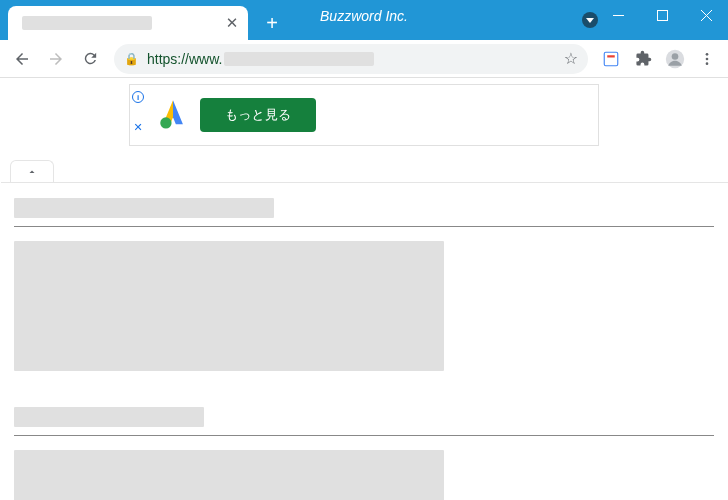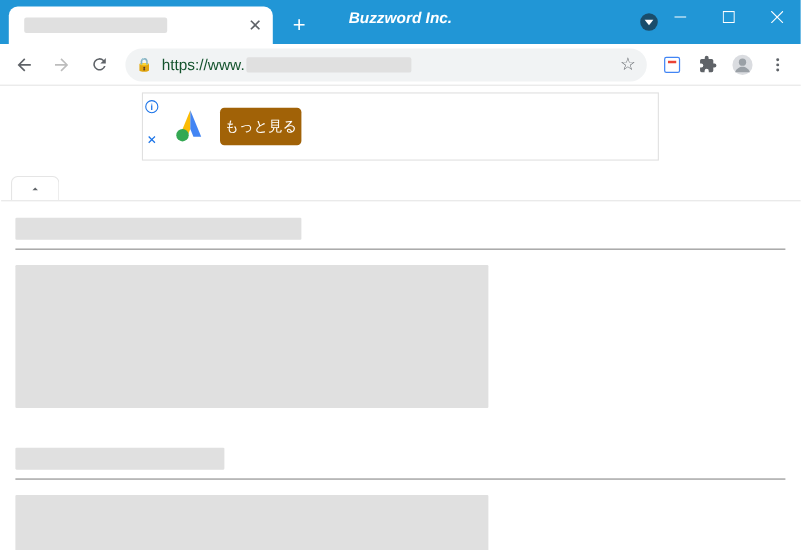--- a/index.html
+++ b/index.html
@@ -2,21 +2,21 @@
 <html><head>
 <meta charset="utf-8">
 <style>
 *{margin:0;padding:0;box-sizing:border-box;font-family:"Segoe UI",Arial,sans-serif}
 body{width:728px;height:500px;overflow:hidden;background:#fff}
 .titlebar{height:40px;background:#2196d6;display:flex;align-items:flex-end;position:relative}
 .tab{background:#fff;height:34px;width:240px;margin-left:8px;border-radius:8px 8px 0 0;display:flex;align-items:center;padding:0 8px 0 14px;position:relative}
 .tab-redact{background:#e0e0e0;height:14px;width:130px;border-radius:2px}
 .tab-close{margin-left:auto;width:16px;height:16px;display:flex;align-items:center;justify-content:center;color:#5f6368;font-size:15px;cursor:pointer}
 .newtab{width:28px;height:28px;margin-left:10px;margin-bottom:3px;display:flex;align-items:center;justify-content:center;color:#fff;font-size:20px;cursor:pointer;border-radius:50%}
-.win-title{position:absolute;left:50%;transform:translateX(-50%);top:8px;color:#fff;font-weight:700;font-size:14px;font-style:italic}
+.win-title{position:absolute;left:50%;transform:translateX(-50%);top:8px;color:#fff;font-weight:400;font-size:14px;font-style:italic}
 .win-dot{position:absolute;right:130px;top:12px;width:16px;height:16px;border-radius:50%;background:#1a4d6b;display:flex;align-items:center;justify-content:center}
 .win-dot::after{content:"";border-left:4px solid transparent;border-right:4px solid transparent;border-top:5px solid #fff}
 .win-controls{position:absolute;right:0;top:0;display:flex;height:30px}
 .win-btn{width:44px;display:flex;align-items:center;justify-content:center;color:#fff;cursor:pointer}
 .win-btn svg{width:11px;height:11px}
 .toolbar{height:38px;background:#fff;border-bottom:1px solid #e0e0e0;display:flex;align-items:center;padding:0 6px;gap:2px}
 .nav-btn{width:32px;height:32px;display:flex;align-items:center;justify-content:center;color:#5f6368;cursor:pointer;border-radius:50%}
 .nav-btn.disabled{color:#bdbdbd}
 .omnibox{flex:1;height:30px;background:#f1f3f4;border-radius:15px;display:flex;align-items:center;padding:0 10px;margin:0 6px}
 .lock{color:#5f6368;font-size:12px;margin-right:8px}
@@ -25,21 +25,21 @@
 .star{margin-left:auto;color:#5f6368;font-size:16px}
 .ext{width:30px;height:30px;display:flex;align-items:center;justify-content:center;cursor:pointer}
 .content{height:422px;overflow:hidden;background:#fff;position:relative}
 .ad-wrap{display:flex;justify-content:center;padding-top:6px}
 .ad-box{width:470px;height:62px;border:1px solid #e0e0e0;display:flex;align-items:center;padding:4px 8px;gap:10px;position:relative}
 .ad-badges{position:absolute;left:2px;top:6px;display:flex;flex-direction:column;gap:18px;align-items:center}
 .ad-i{width:12px;height:12px;border:1px solid #1a73e8;border-radius:50%;color:#1a73e8;font-size:8px;display:flex;align-items:center;justify-content:center;font-weight:700}
 .ad-x{color:#1a73e8;font-size:11px;cursor:pointer}
 .ad-logo{margin-left:18px}
 .ad-text{flex:1;font-size:12px;color:#333;line-height:1.4}
-.ad-btn{background:#a16207;color:#fff;padding:8px 4px;border-radius:4px;font-size:13px;cursor:pointer;white-space:nowrap}
+.ad-btn{background:#15803d;color:#fff;padding:8px 25px;border-radius:4px;font-size:13px;cursor:pointer;white-space:nowrap}
 .collapse-tab{margin-top:14px;margin-left:10px;width:44px;height:22px;border:1px solid #e5e5e5;border-bottom:none;border-radius:6px 6px 0 0;display:flex;align-items:center;justify-content:center;position:relative;z-index:2;background:#fff}
 .collapse-tab::after{content:"";position:absolute;left:-10px;right:-680px;bottom:-1px;height:1px;background:#e5e5e5;z-index:-1}
 .page{padding:16px 14px}
 .ph{background:#e0e0e0;border-radius:1px}
 .h1{width:260px;height:20px;margin-bottom:8px}
 .divider{height:1px;background:#888;margin-bottom:14px}
 .big{width:430px;height:130px;margin-bottom:36px}
 .h2{width:190px;height:20px;margin-bottom:8px}
 .big2{width:430px;height:70px}
 </style>

